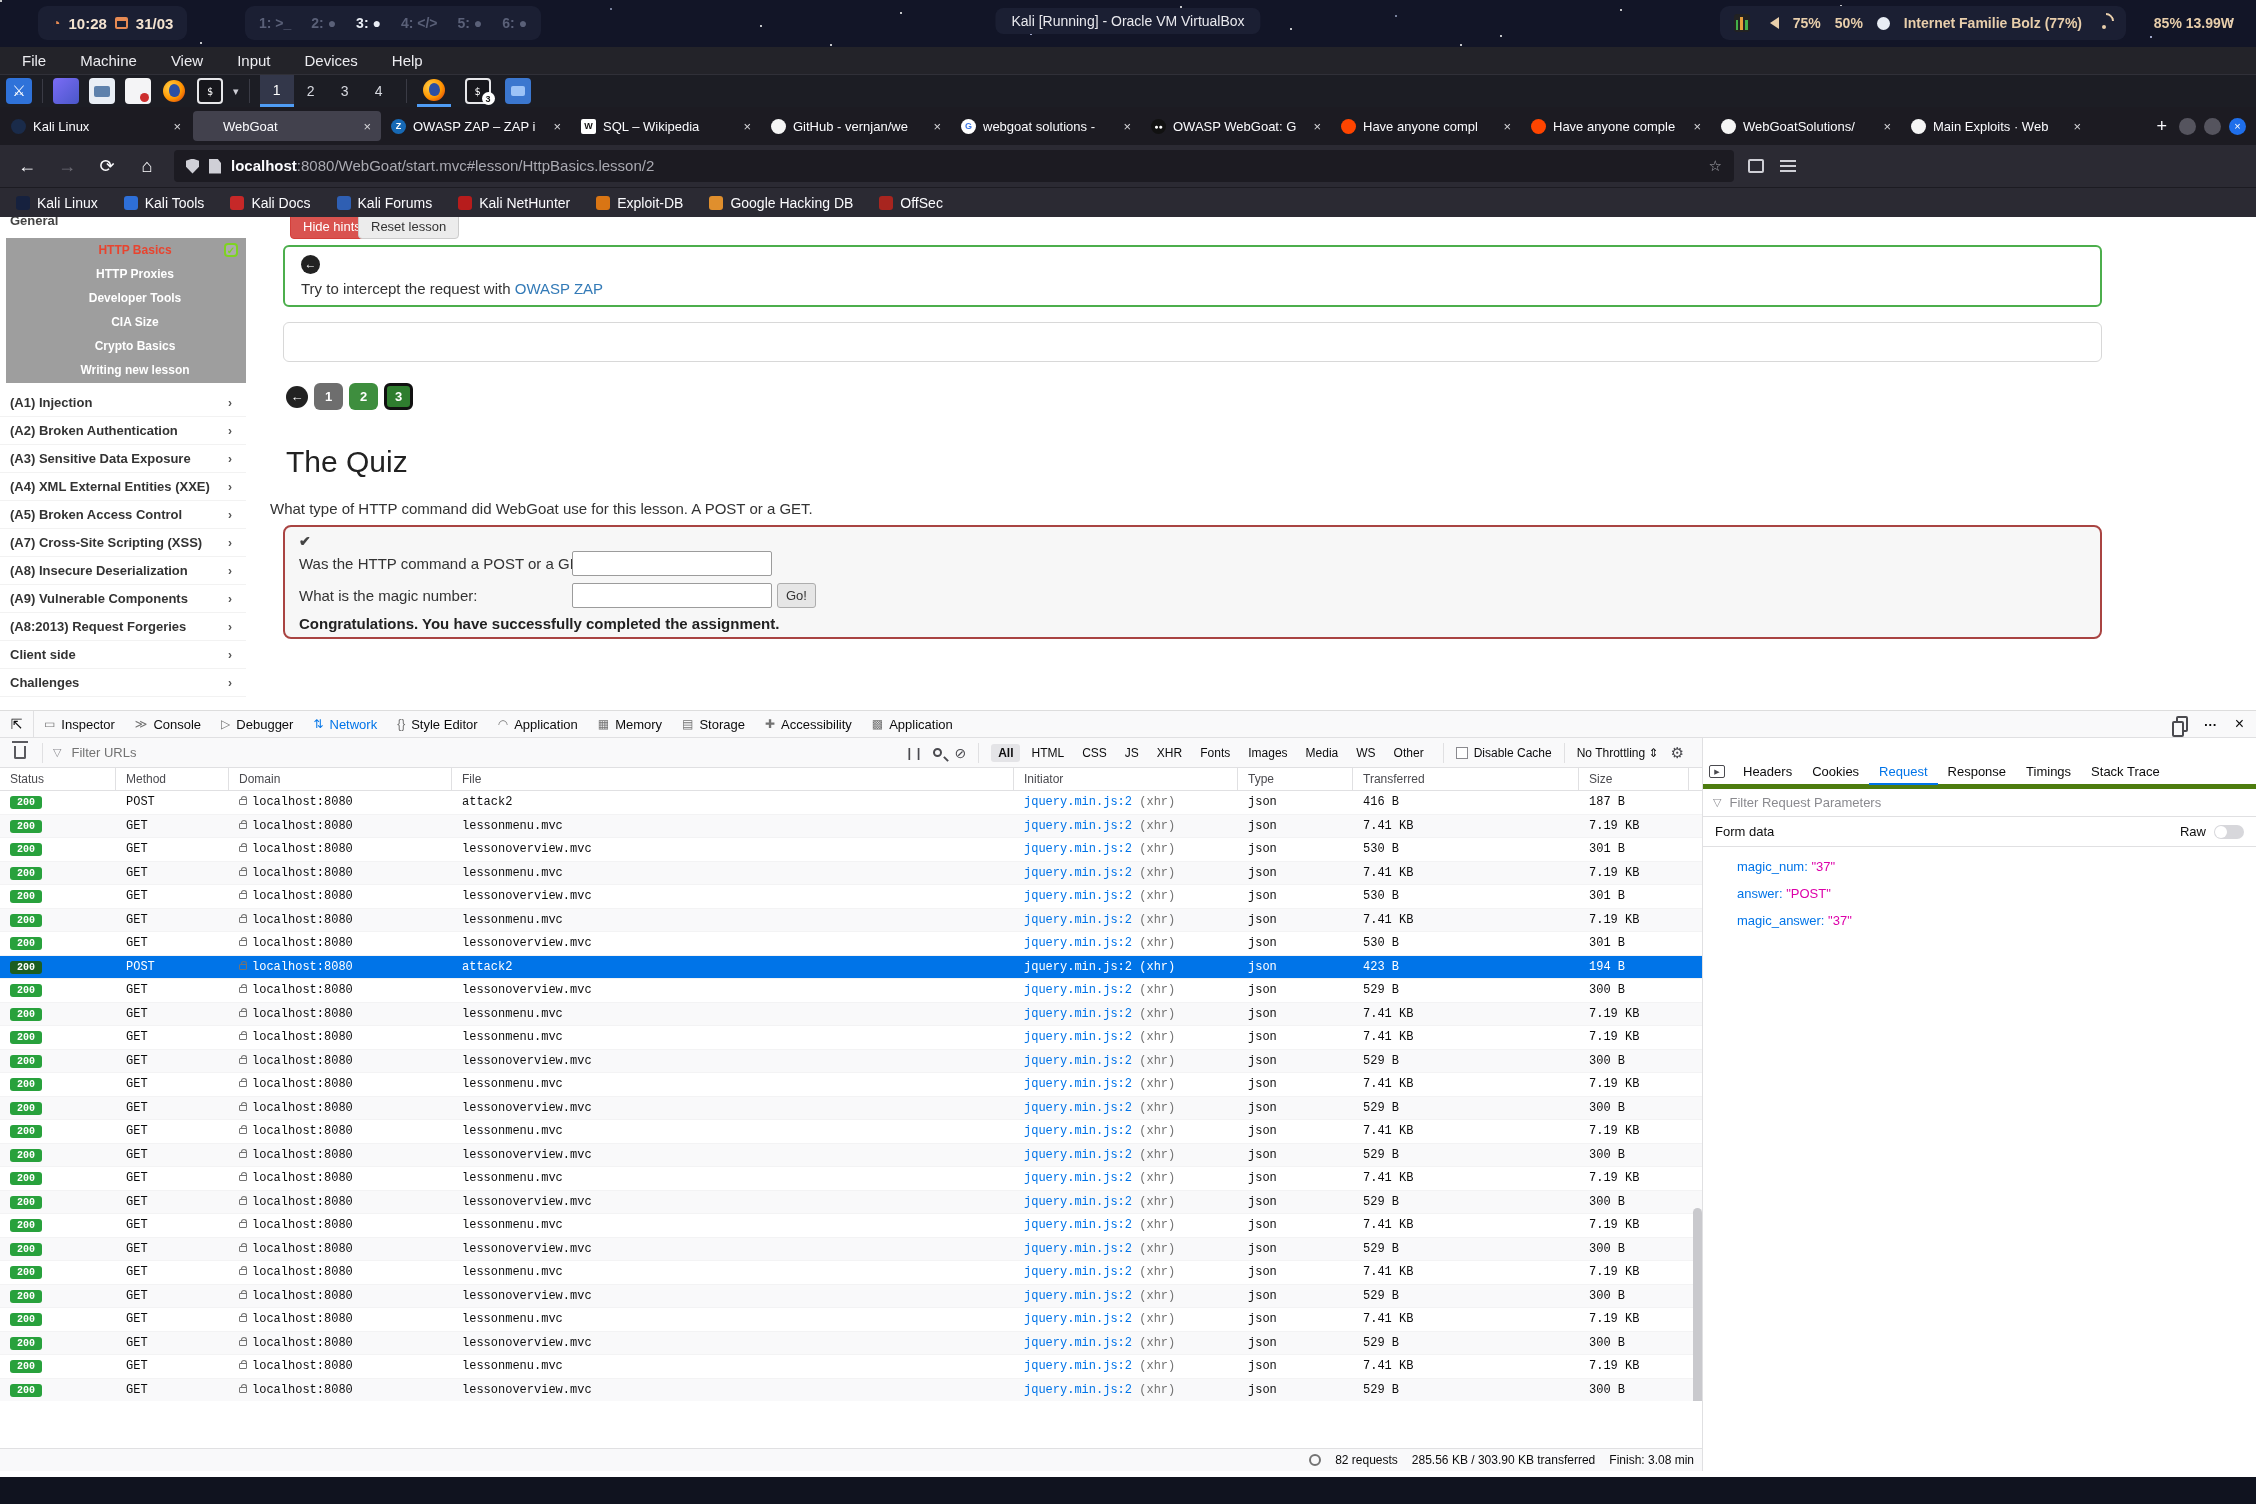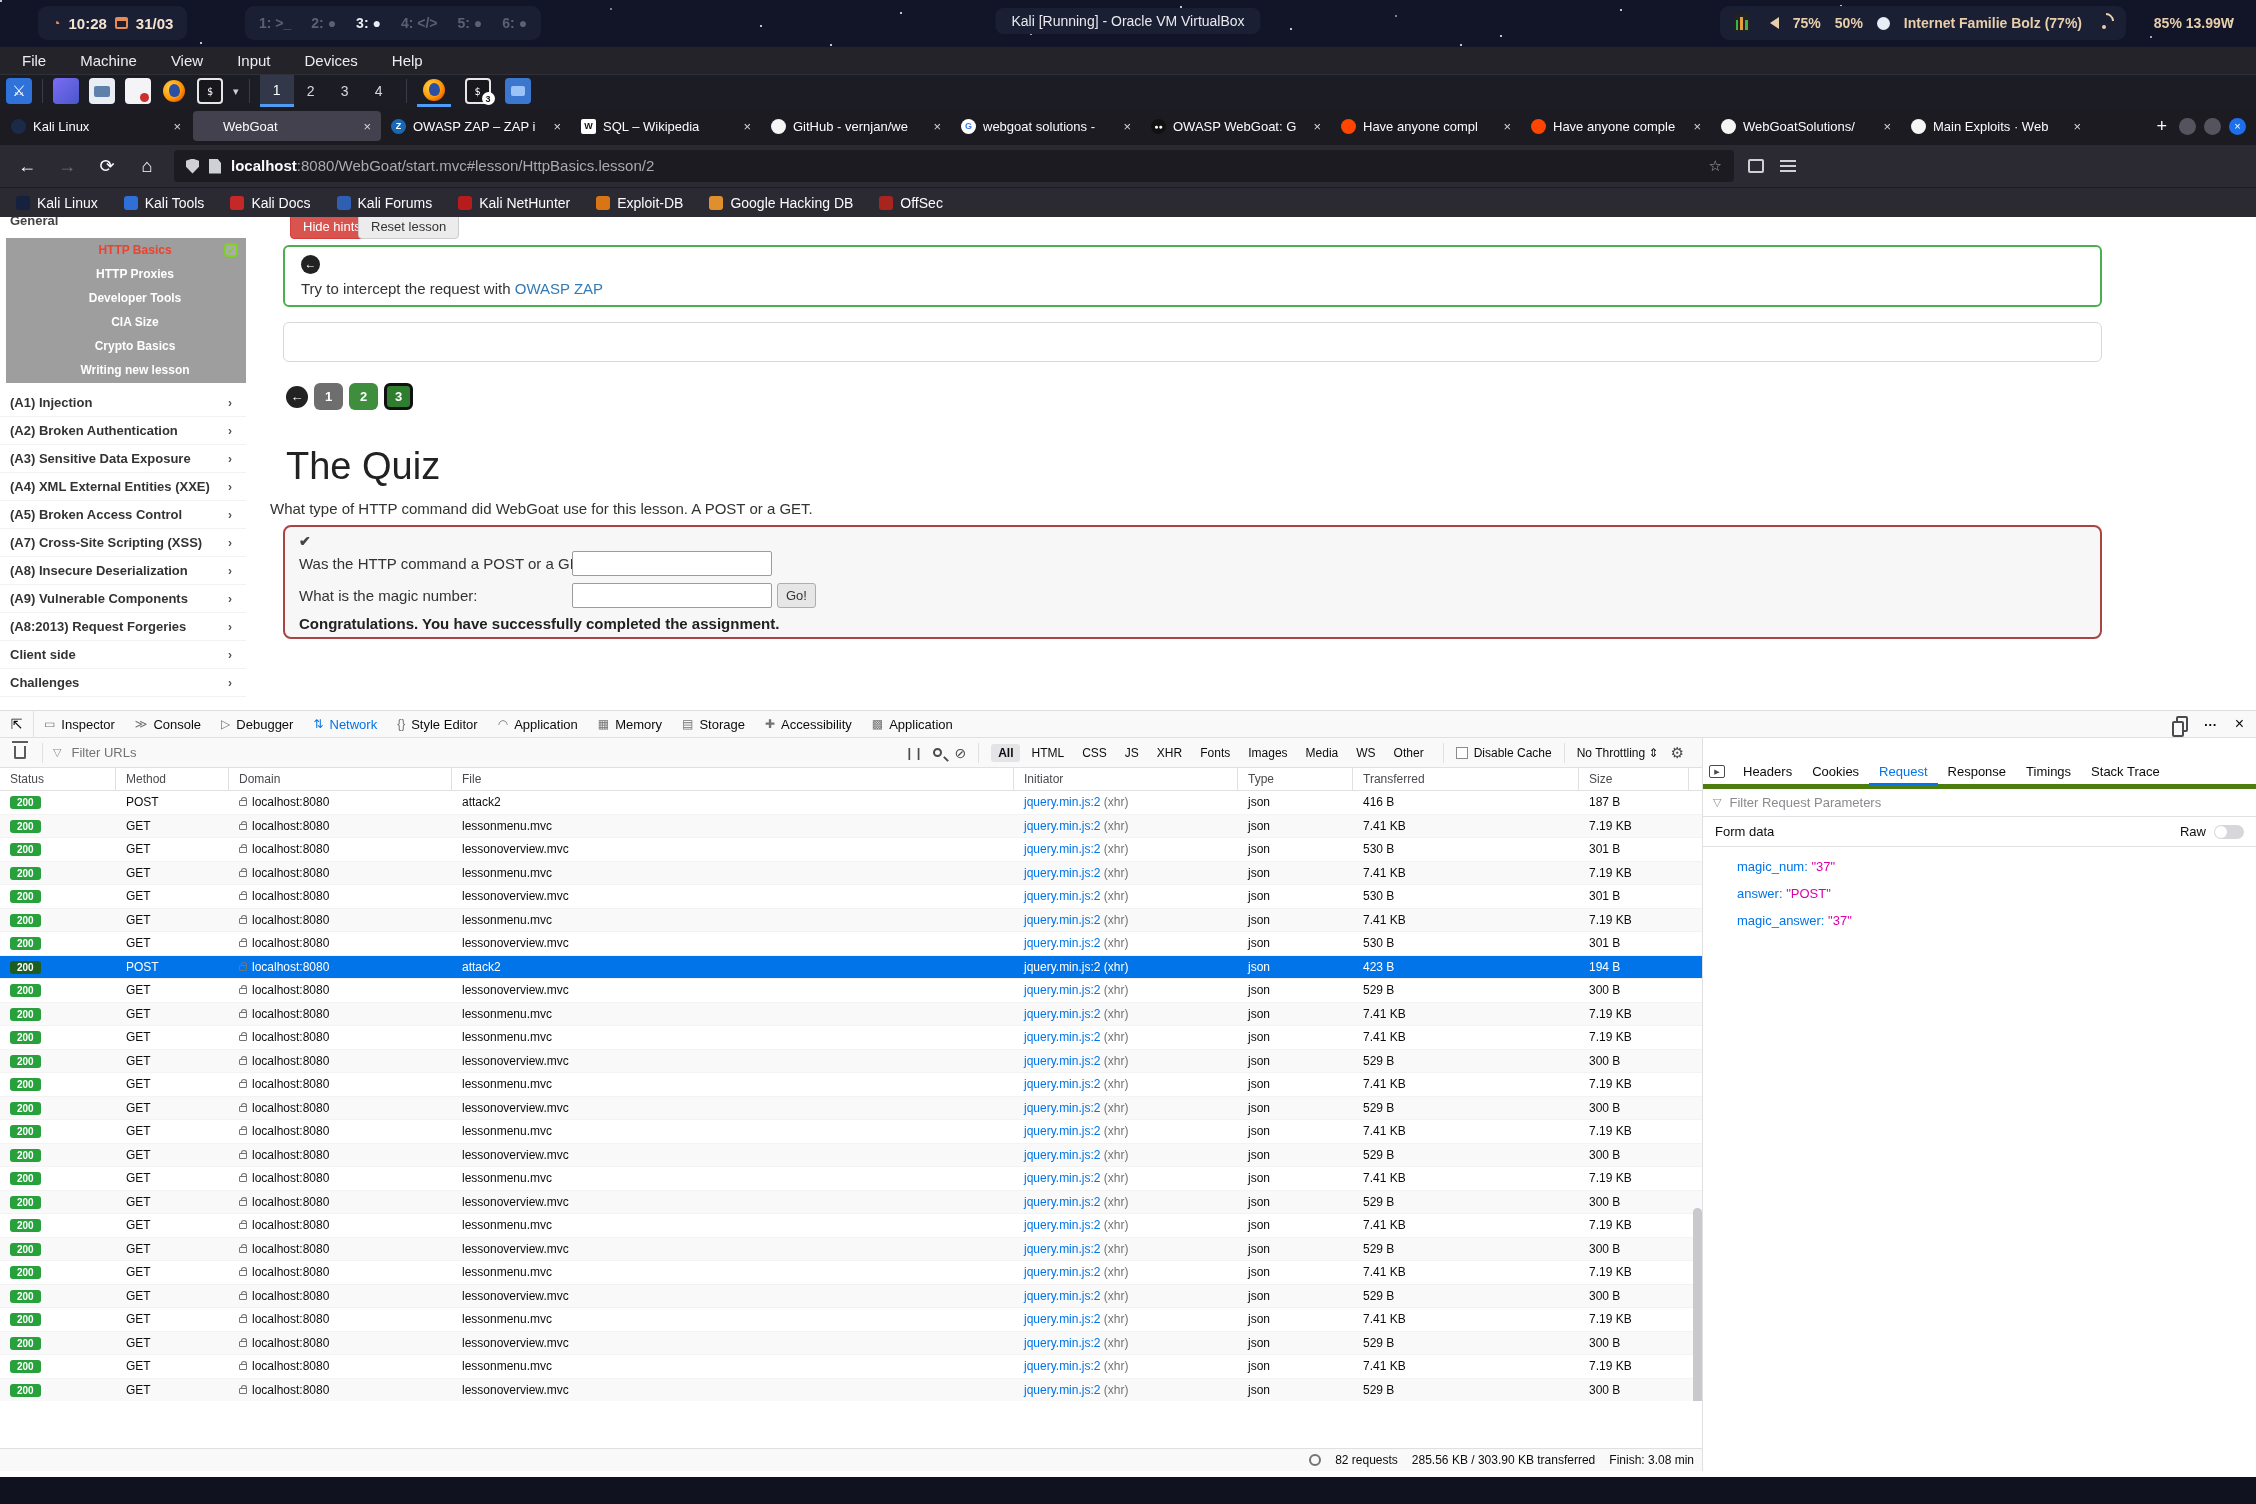--- a/index.html
+++ b/index.html
@@ -129,21 +129,21 @@
   .hint-arrow { position:absolute; left:16px; top:8px; width:19px; height:19px; background:#222; border-radius:50%; color:#fff; font-size:12px; text-align:center; line-height:19px; }
   .hint-text { position:absolute; left:16px; top:33px; font-size:15px; color:#333; }
   .hint-text a { color:#337ab7; text-decoration:none; }
   .emptypanel { position:absolute; left:37px; top:105px; width:1819px; height:40px; border:1px solid #d8d8d8; border-radius:6px; background:#fff; }
   .pager { position:absolute; left:40px; top:166px; display:flex; align-items:center; gap:6px; }
   .pg-arrow { width:22px; height:22px; background:#222; border-radius:50%; color:#fff; font-size:13px; text-align:center; line-height:22px; }
   .pg { width:29px; height:27px; border-radius:6px; color:#fff; font-weight:bold; font-size:13px; text-align:center; line-height:27px; }
   .pg-1 { background:#6e6e6e; }
   .pg-2 { background:#3e8e3e; }
   .pg-3 { background:#2f7d2f; border:3px solid #111; line-height:21px; }
-  .quiz-title { position:absolute; left:40px; top:228px; font-size:38px; font-weight:normal; color:#222; }
+  .quiz-title { position:absolute; left:40px; top:228px; font-size:30px; font-weight:normal; color:#222; }
   .quiz-q { position:absolute; left:24px; top:283px; font-size:15px; color:#333; }
   .quizbox { position:absolute; left:37px; top:308px; width:1819px; height:114px; border:2px solid #a94442; border-radius:8px; background:#f7f7f7; }
   .q-check { position:absolute; left:14px; top:6px; color:#444; font-size:14px; font-weight:bold; }
   .q-row1 { position:absolute; left:14px; top:28px; font-size:15px; color:#333; }
   .q-row2 { position:absolute; left:14px; top:60px; font-size:15px; color:#333; }
   .q-input { position:absolute; width:200px; height:25px; border:1px solid #9c9c9c; border-radius:2px; background:#fff; }
   .qi-1 { left:287px; top:24px; }
   .qi-2 { left:287px; top:56px; }
   .go-btn { position:absolute; left:492px; top:56px; height:25px; padding:0 8px; background:#e6e6e6; border:1px solid #adadad; border-radius:3px; font-size:13px; color:#333; }
   .q-result { position:absolute; left:14px; top:88px; font-size:15px; font-weight:bold; color:#222; }
@@ -182,21 +182,21 @@
   .dt-thead { display:flex; height:23px; background:#fff; border-bottom:1px solid #e0e0e2; color:#4a4a4f; font-size:12px; }
   .dt-thead div { border-right:1px solid #e0e0e2; padding:4px 0 0 10px; }
   .col-status { width:116px; flex:none; }
   .col-method { width:113px; flex:none; }
   .col-domain { width:223px; flex:none; }
   .col-file { width:562px; flex:none; }
   .col-init { width:224px; flex:none; }
   .col-type { width:115px; flex:none; }
   .col-trans { width:226px; flex:none; }
   .col-size { width:110px; flex:none; }
-  .dt-rows { position:absolute; left:0; top:23px; width:1702px; height:634px; overflow:hidden; }
+  .dt-rows { position:absolute; left:0; top:23px; width:1702px; height:634px; overflow:hidden;font-family:Liberation Mono, monospace; }
   .nrow { display:flex; height:23.5px; align-items:center; font-size:12px; color:#0c0c0d; border-bottom:1px solid #f3f3f4; }
   .nrow:nth-child(even) { background:#f9f9fa; }
   .nrow > div { padding-left:10px; overflow:hidden; white-space:nowrap; }
   .sbadge { display:inline-block; background:#28a13c; color:#fff; font-size:10px; font-weight:bold; border-radius:3px; padding:1px 7px; }
   .lock { display:inline-block; width:8px; height:6px; border:1px solid #737373; border-radius:1px; position:relative; margin-right:5px; }
   .lock:before { content:""; position:absolute; left:1px; top:-4px; width:4px; height:3px; border:1px solid #737373; border-bottom:none; border-radius:3px 3px 0 0; }
   .init-link { color:#0074e8; }
   .init-suffix { color:#737373; }
   .nrow.selected { background:#0074e8; color:#fff; }
   .nrow.selected .init-link, .nrow.selected .init-suffix { color:#fff; }

